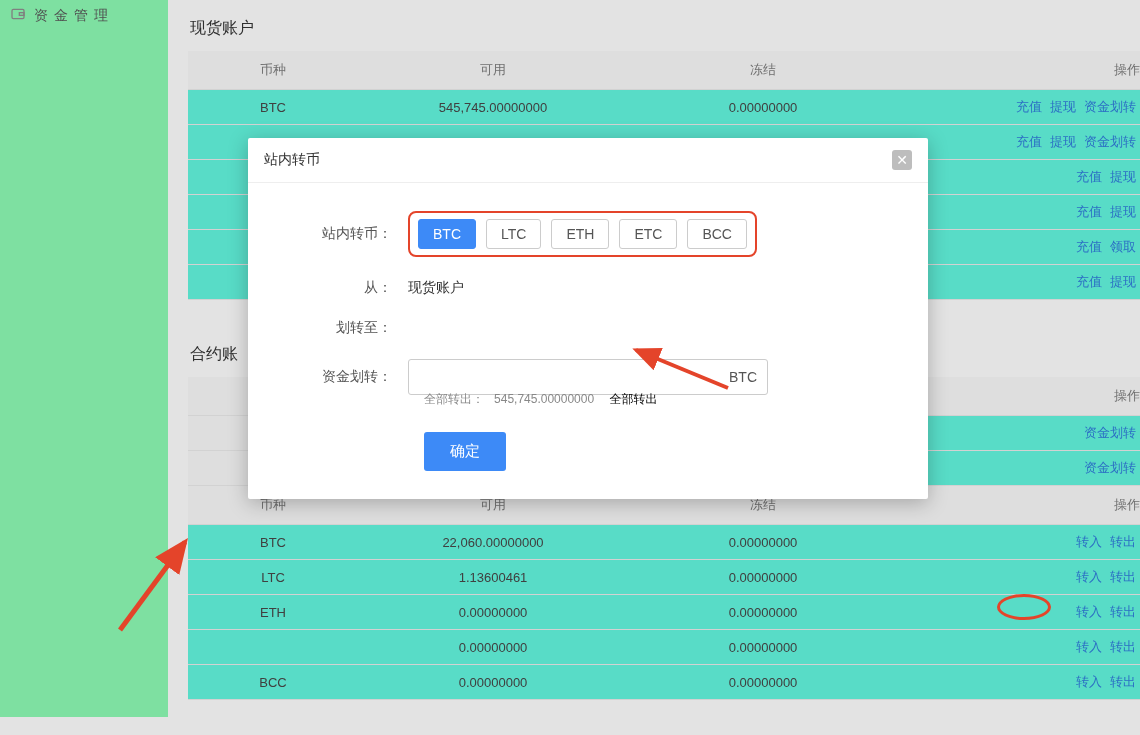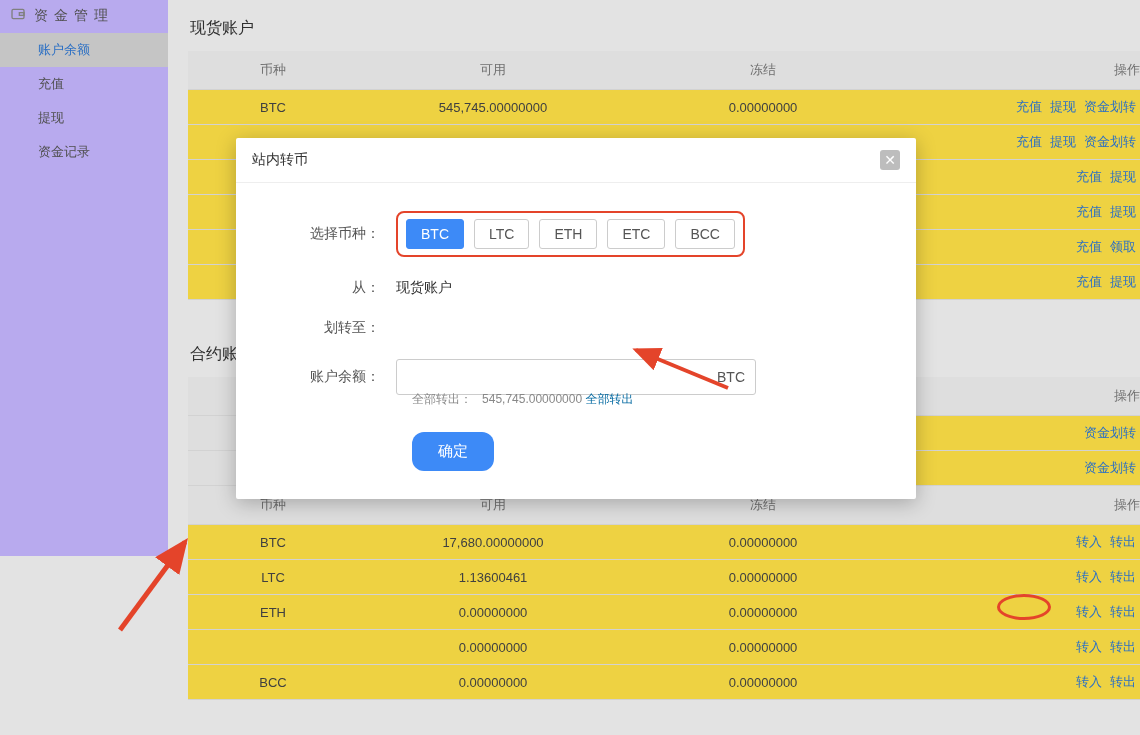--- a/index.html
+++ b/index.html
@@ -10,22 +10,22 @@
     color: #333;
     width: 1140px;
     height: 735px;
     overflow: hidden;
     position: relative;
   }
   .sidebar {
     position: absolute;
     left: 0; top: 0;
     width: 168px;
-    height: 556px;
-    background: #c4b5fd;
+    height: 717px;
+    background: #86efac;
   }
   .sidebar-header {
     display: flex;
     align-items: center;
     gap: 8px;
     padding: 6px 10px 8px 10px;
     color: #555;
     font-size: 14px;
     letter-spacing: 6px;
   }
@@ -52,21 +52,21 @@
   }
   .section-title {
     font-size: 16px;
     color: #333;
     padding: 18px 0 12px 22px;
   }
   table.data {
     width: 952px;
     margin-left: 20px;
     border-collapse: collapse;
-    background: #fde047;
+    background: #5eead4;
   }
   table.data th {
     font-weight: normal;
     color: #777;
     font-size: 13px;
     padding: 10px 0;
     border-bottom: 1px solid #e0e0e0;
     background: #ececec;
   }
   table.data td {
@@ -87,21 +87,21 @@
   table.data th:nth-child(3), table.data td:nth-child(3){ width:270px; }
   table.data th:nth-child(4), table.data td:nth-child(4){ width:242px; text-align:right; }
   .contract-table th:first-child, .contract-table td:first-child { width:60px; background:#ececec; }
   .overlay {
     position: absolute;
     left:0; top:0; width:1140px; height:735px;
     background: rgba(0,0,0,0.06);
   }
   .modal {
     position: absolute;
-    left: 236px;
+    left: 248px;
     top: 138px;
     width: 680px;
     background: #fff;
     border-radius: 2px;
     box-shadow: 0 4px 20px rgba(0,0,0,0.25);
   }
   .modal-header {
     display: flex;
     justify-content: space-between;
     align-items: center;
@@ -171,27 +171,27 @@
     height: 100%;
   }
   .amount-unit { color:#555; font-size:14px; }
   .avail-row {
     margin-left: 146px;
     margin-top: -14px;
     margin-bottom: 24px;
     color: #888;
     font-size: 12px;
   }
-  .avail-row a { color:#0369a1; text-decoration:none; margin-left:0; cursor:pointer;}
+  .avail-row a { color:#000000; text-decoration:none; margin-left:12px; cursor:pointer;}
   .confirm-btn {
     margin-left: 146px;
     background: #3d8af7;
     color: #fff;
     border: none;
-    border-radius: 12px;
+    border-radius: 3px;
     padding: 10px 26px;
     font-size: 15px;
     cursor: pointer;
   }
   
   .arrow {
     position: absolute;
     pointer-events: none;
   }
   .circle-anno {
@@ -208,26 +208,20 @@
 <div class="sidebar">
   <div class="sidebar-header">
     <span>
       <svg viewBox="0 0 24 24" fill="none" stroke="#888" stroke-width="2">
           <rect x="3" y="5" width="18" height="14" rx="2"></rect>
           <rect x="14" y="10" width="7" height="4"></rect>
         </svg>
     </span>
     <span>资金管理</span>
   </div>
-  <div class="sidebar-menu" id="sidebar-menu">
-      <div class="sidebar-item active">账户余额</div>
-      <div class="sidebar-item">充值</div>
-      <div class="sidebar-item">提现</div>
-      <div class="sidebar-item">资金记录</div>
-    </div>
 </div>
 
 <div class="main">
 
   <div class="section-title">现货账户</div>
   <table class="data">
     <thead>
         <tr id="spot-head">
           <th>币种</th>
           <th>可用</th>
@@ -306,21 +300,21 @@
         <tr id="c2c-head">
           <th>币种</th>
           <th>可用</th>
           <th>冻结</th>
           <th>操作</th>
         </tr>
       </thead>
     <tbody id="c2c-body">
         <tr>
           <td>BTC</td>
-          <td>17,680.00000000</td>
+          <td>22,060.00000000</td>
           <td>0.00000000</td>
           <td class="actions"><a>转入</a><a>转出</a></td>
         </tr>
         <tr>
           <td>LTC</td>
           <td>1.13600461</td>
           <td>0.00000000</td>
           <td class="actions"><a>转入</a><a>转出</a></td>
         </tr>
         <tr>
@@ -347,40 +341,40 @@
 
 <div class="overlay"></div>
 
 <div class="modal">
   <div class="modal-header">
     <div class="modal-title">站内转币</div>
     <div class="modal-close">✕</div>
   </div>
   <div class="modal-body">
     <div class="form-row">
-      <div class="form-label">选择币种：</div>
+      <div class="form-label">站内转币：</div>
       <div class="form-value">
         <div class="coin-highlight" id="coin-group">
             <div class="coin-btn selected">BTC</div>
             <div class="coin-btn">LTC</div>
             <div class="coin-btn">ETH</div>
             <div class="coin-btn">ETC</div>
             <div class="coin-btn">BCC</div>
           </div>
       </div>
     </div>
     <div class="form-row">
       <div class="form-label">从：</div>
       <div class="form-value">现货账户</div>
     </div>
     <div class="form-row">
       <div class="form-label">划转至：</div>
     </div>
     <div class="form-row" style="margin-bottom:10px">
-      <div class="form-label">账户余额：</div>
+      <div class="form-label">资金划转：</div>
       <div class="form-value">
         <div class="amount-wrap">
           <input class="amount-input" value="" style="">
           <span class="amount-unit">BTC</span>
         </div>
       </div>
     </div>
     <div class="avail-row">
       <span>全部转出：</span>
       <span>&nbsp;</span>

